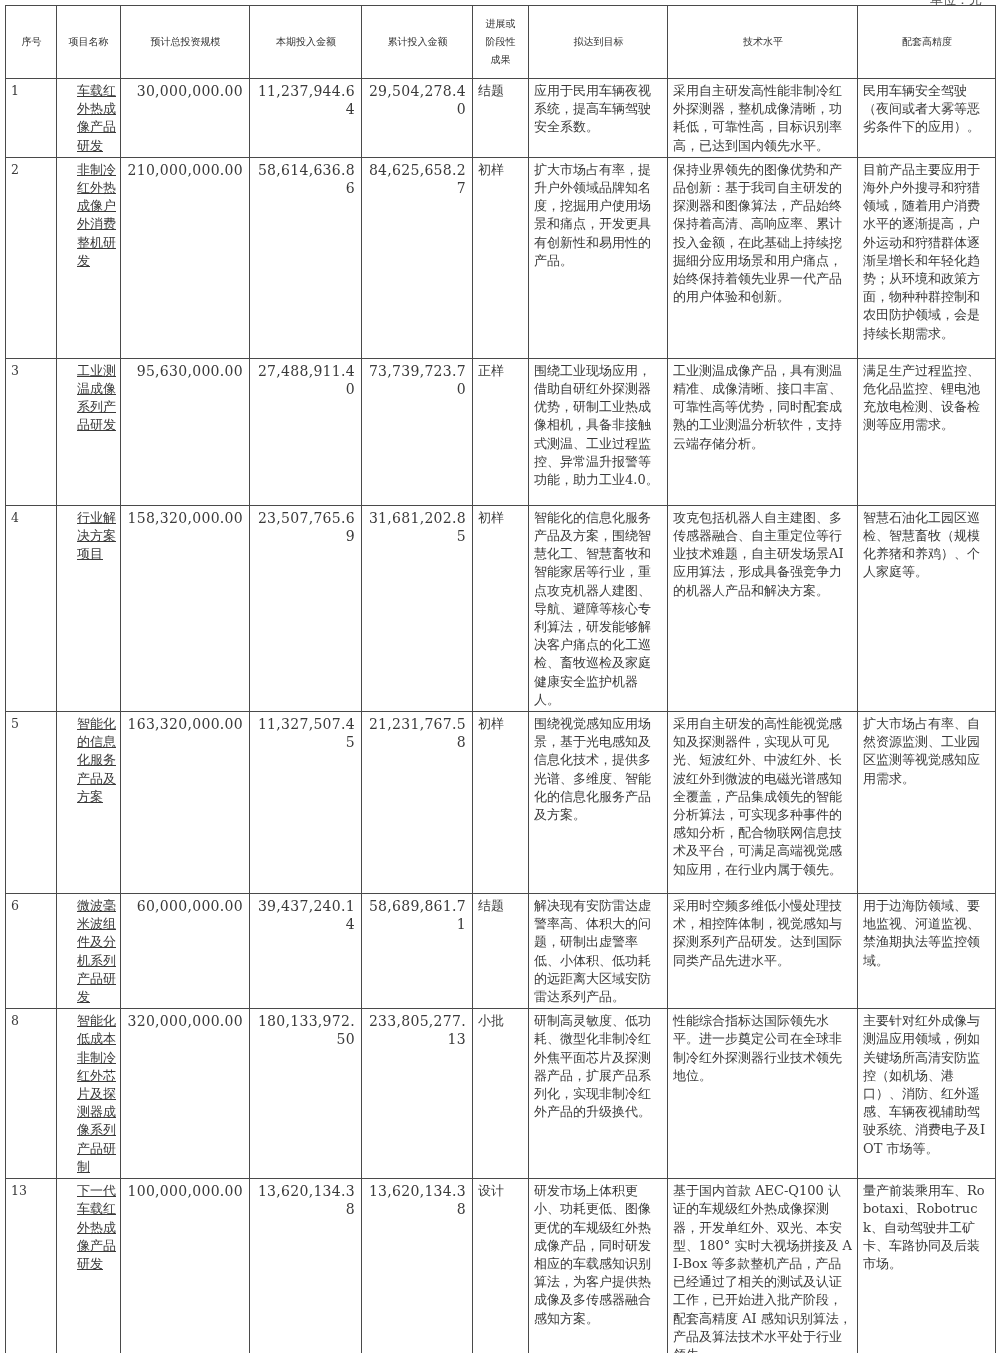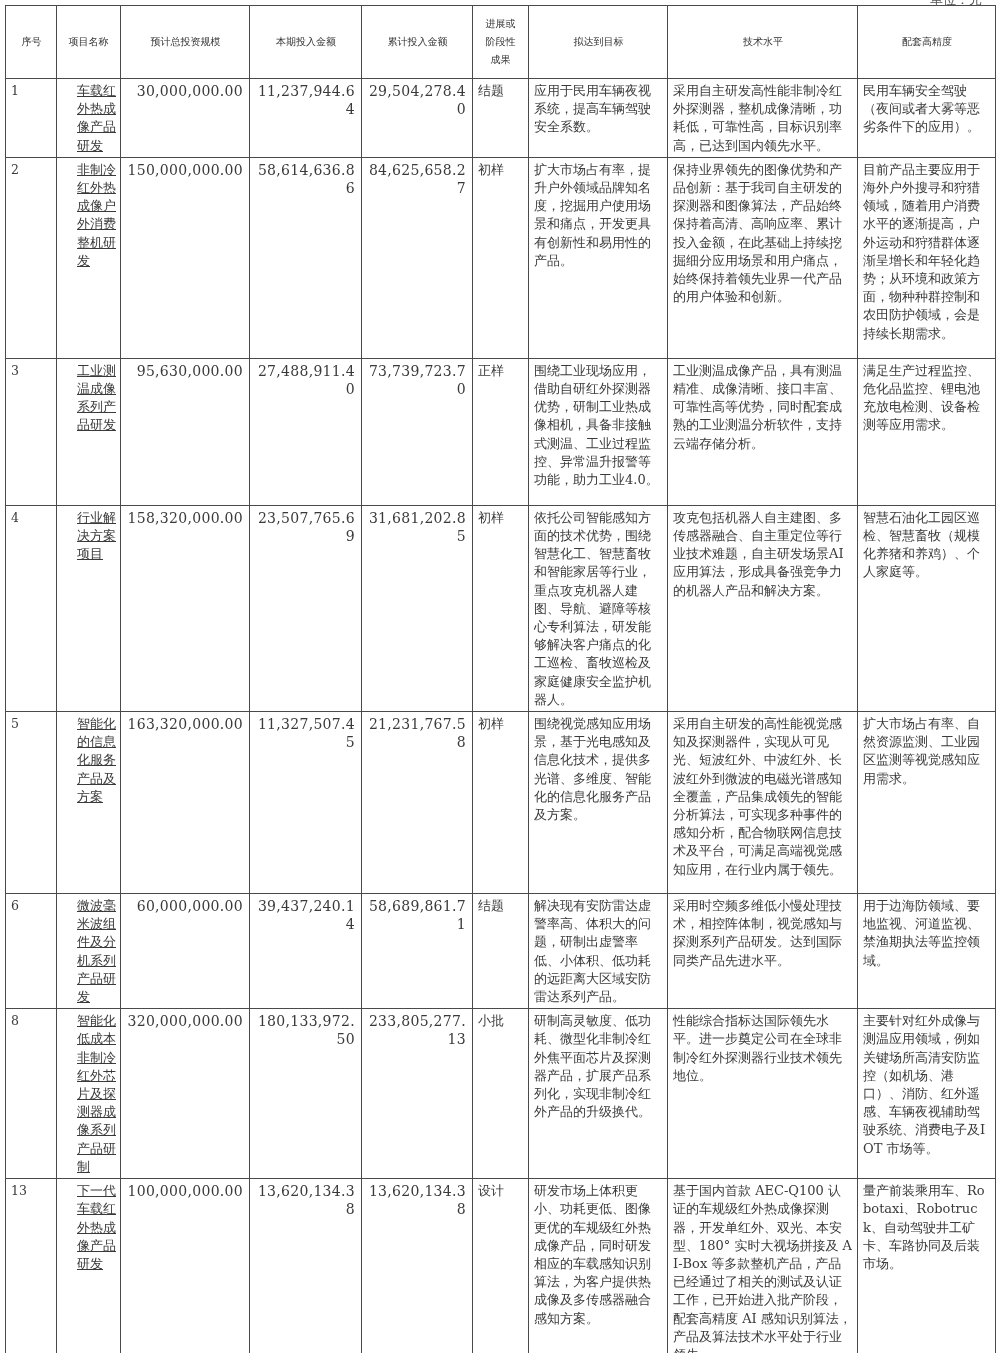--- a/index.html
+++ b/index.html
@@ -52,21 +52,21 @@
     <td class="num">11,237,944.64</td>
     <td class="num">29,504,278.40</td>
     <td>结题</td>
     <td>应用于民用车辆夜视系统，提高车辆驾驶安全系数。</td>
     <td>采用自主研发高性能非制冷红外探测器，整机成像清晰，功耗低，可靠性高，目标识别率高，已达到国内领先水平。</td>
     <td>民用车辆安全驾驶（夜间或者大雾等恶劣条件下的应用）。</td>
   </tr>
       <tr style="height: 201px;">
     <td class="seq">2</td>
     <td class="name">非制冷红外热成像户外消费整机研发</td>
-    <td class="num">150,000,000.00</td>
+    <td class="num">210,000,000.00</td>
     <td class="num">58,614,636.86</td>
     <td class="num">84,625,658.27</td>
     <td>初样</td>
     <td>扩大市场占有率，提升户外领域品牌知名度，挖掘用户使用场景和痛点，开发更具有创新性和易用性的产品。</td>
     <td>保持业界领先的图像优势和产品创新：基于我司自主研发的探测器和图像算法，产品始终保持着高清、高响应率、累计投入金额，在此基础上持续挖掘细分应用场景和用户痛点，始终保持着领先业界一代产品的用户体验和创新。</td>
     <td>目前产品主要应用于海外户外搜寻和狩猎领域，随着用户消费水平的逐渐提高，户外运动和狩猎群体逐渐呈增长和年轻化趋势；从环境和政策方面，物种种群控制和农田防护领域，会是持续长期需求。</td>
   </tr>
       <tr style="height: 147px;">
     <td class="seq">3</td>
     <td class="name">工业测温成像系列产品研发</td>
@@ -78,21 +78,21 @@
     <td>工业测温成像产品，具有测温精准、成像清晰、接口丰富、可靠性高等优势，同时配套成熟的工业测温分析软件，支持云端存储分析。</td>
     <td>满足生产过程监控、危化品监控、锂电池充放电检测、设备检测等应用需求。</td>
   </tr>
       <tr style="height: 203px;">
     <td class="seq">4</td>
     <td class="name">行业解决方案项目</td>
     <td class="num">158,320,000.00</td>
     <td class="num">23,507,765.69</td>
     <td class="num">31,681,202.85</td>
     <td>初样</td>
-    <td>依托公司智能感知方面的技术优势，围绕智慧化工、智慧畜牧和智能家居等行业，重点攻克机器人建图、导航、避障等核心专利算法，研发能够解决客户痛点的化工巡检、畜牧巡检及家庭健康安全监护机器人。</td>
+    <td>智能化的信息化服务产品及方案，围绕智慧化工、智慧畜牧和智能家居等行业，重点攻克机器人建图、导航、避障等核心专利算法，研发能够解决客户痛点的化工巡检、畜牧巡检及家庭健康安全监护机器人。</td>
     <td>攻克包括机器人自主建图、多传感器融合、自主重定位等行业技术难题，自主研发场景AI应用算法，形成具备强竞争力的机器人产品和解决方案。</td>
     <td>智慧石油化工园区巡检、智慧畜牧（规模化养猪和养鸡）、个人家庭等。</td>
   </tr>
       <tr style="height: 182px;">
     <td class="seq">5</td>
     <td class="name">智能化的信息化服务产品及方案</td>
     <td class="num">163,320,000.00</td>
     <td class="num">11,327,507.45</td>
     <td class="num">21,231,767.58</td>
     <td>初样</td>

